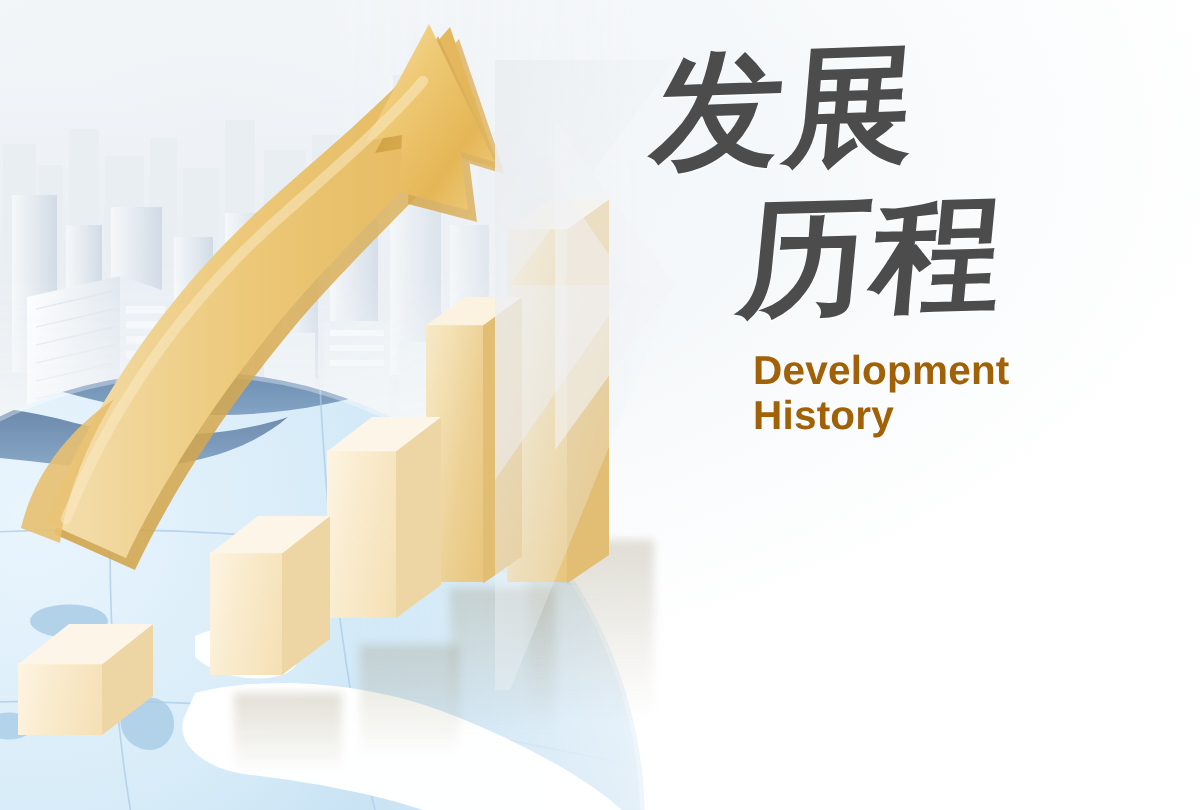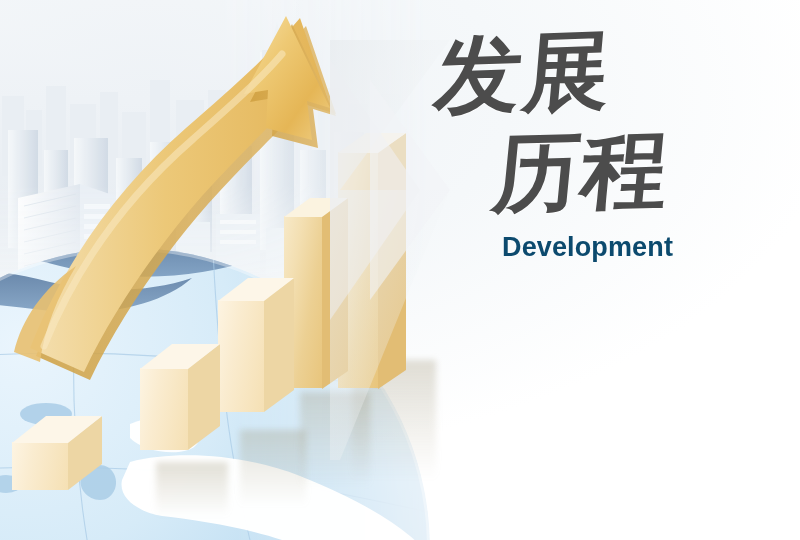--- a/index.html
+++ b/index.html
@@ -85,21 +85,21 @@
     font-size:86px;line-height:1;
     transform:skewX(-7deg) rotate(-2deg);
   }
   .cn-line-2{
     position:absolute;left:66px;top:104px;
     font-size:86px;line-height:1;
     transform:skewX(-7deg) rotate(-1.5deg);
   }
   .en-line{
     position:absolute;left:74px;
-    color:#0c4a6e;
+    color:#a16207;
     font-size:27px;
     font-weight:700;
     letter-spacing:.005em;
     line-height:1.18;
     font-family:"Liberation Sans","DejaVu Sans",sans-serif;
   }
   .en-1{top:208px;}
   .en-2{top:238px;}
 </style>
 </head>
@@ -413,15 +413,16 @@
       <polygon points="10,0 120,0 10,150 120,150 10,420 0,420 0,0" fill="url(#swg)"></polygon>
       <polygon points="0,20 90,150 0,280" fill="#eceff2" opacity=".55"></polygon>
       <polygon points="40,40 120,150 40,260" fill="#f2f4f6" opacity=".6"></polygon>
     </svg>
   </div>
 
   <div class="title-block">
     <div class="cn-line cn-line-1">发展</div>
     <div class="cn-line cn-line-2">历程</div>
     <div class="en-line en-1">Development</div>
+    <div class="en-line en-2">History</div>
   </div>
 
 </div>
 
 </body></html>

